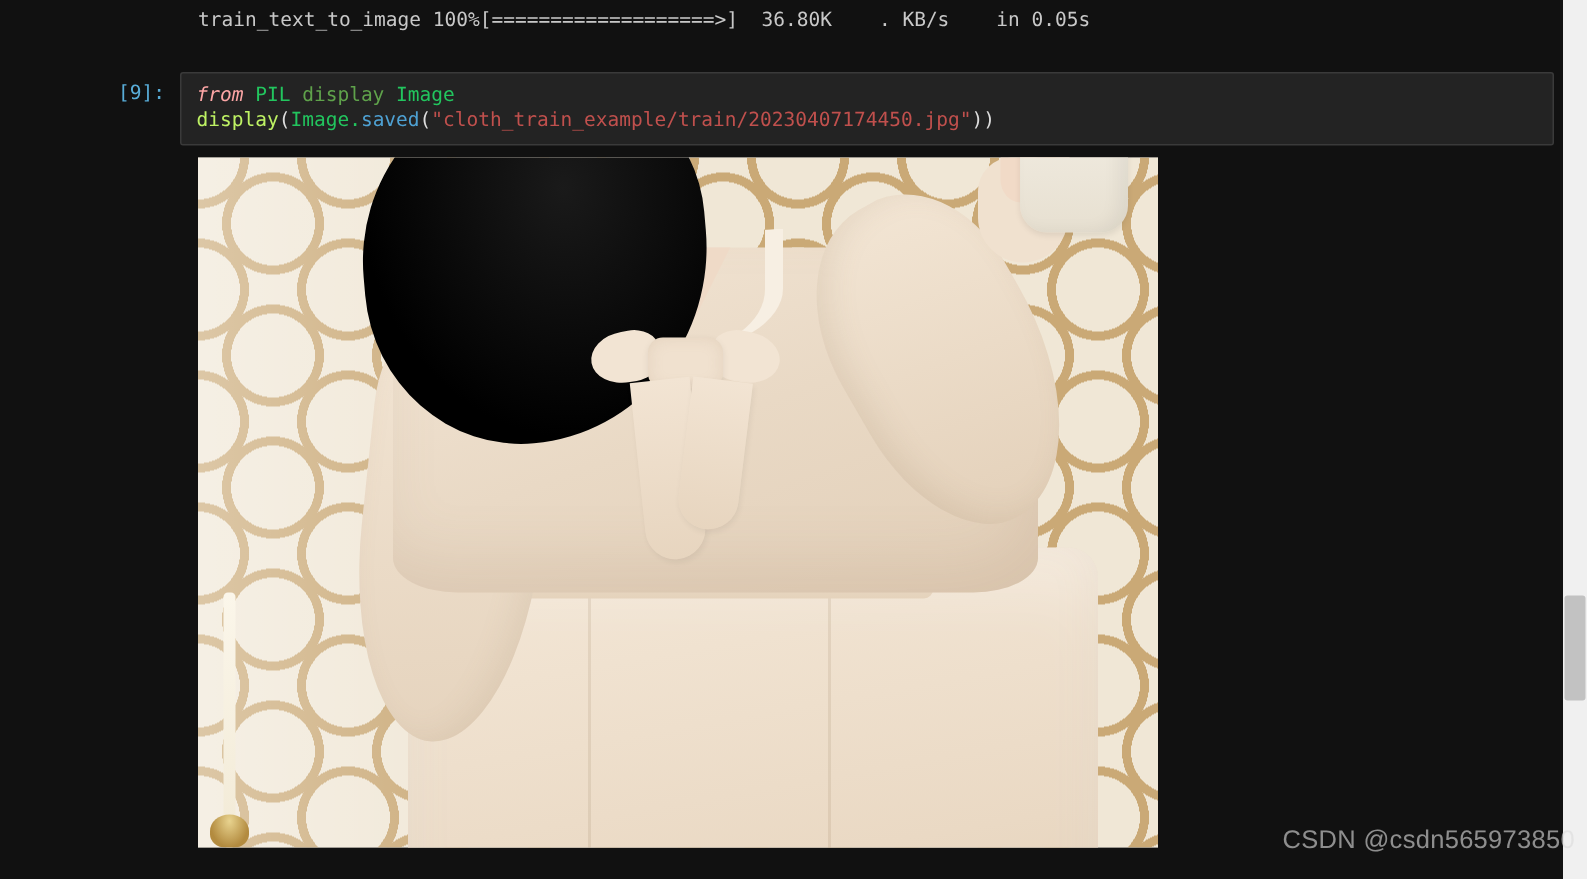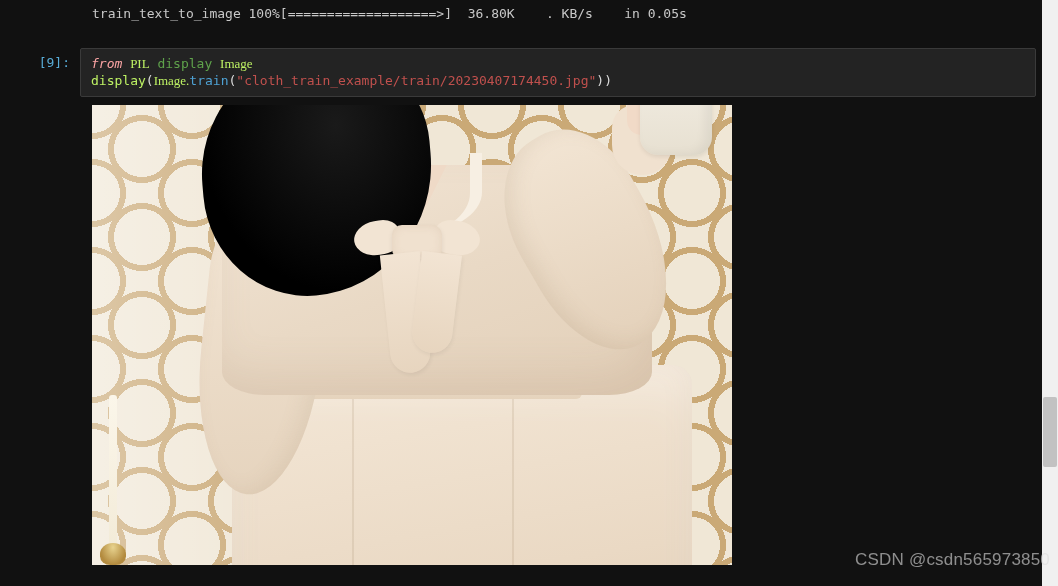--- a/index.html
+++ b/index.html
@@ -10,20 +10,21 @@
       color: #dcdcdc;
       overflow: hidden;
       width: 1058px;
       height: 586px;
       position: relative;
     }
     .notebook-container {
       padding: 0 20px 0 20px;
       height: 100%;
       overflow-y: auto;
+      margin-left: 40px;
     }
     .output-text {
       color: #c8c8c8;
       white-space: pre;
       font-family: "DejaVu Sans Mono", monospace;
       font-size: 13px;
       line-height: 1.5;
       margin-left: 72px;
       padding: 4px 0;
     }
@@ -47,21 +48,21 @@
       padding: 6px 10px;
       font-family: "DejaVu Sans Mono", monospace;
       font-size: 13px;
       line-height: 1.35;
       color: #dcdcdc;
       margin-right: 2px;
     }
     .code-line { white-space: pre; }
     .tok-from { color: #fca5a5; font-style: italic; }
     .tok-import { color: #5fa24b; }
-    .tok-module { color: #bef264; font-family: Liberation Serif, serif; }
+    .tok-module { color: #22c55e; }
     .tok-func { color: #bef264; }
     .tok-method { color: #4ea1d3; }
     .tok-string { color: #c0504d; }
     .tok-paren { color: #dcdcdc; }
 
     .output-image-wrap {
       margin-left: 72px;
       margin-top: 8px;
       width: 640px;
       height: 460px;
@@ -279,21 +280,21 @@
 <body>
 
 <div class="notebook-container">
 
   <div class="output-text">train_text_to_image 100%[===================&gt;]  36.80K    . KB/s    in 0.05s</div>
 
   <div class="cell">
     <div class="prompt">[9]:</div>
     <div class="input-area">
       <div class="code-line"><span class="tok-from">from</span> <span class="tok-module">PIL</span> <span class="tok-import">display</span> <span class="tok-module">Image</span></div>
-      <div class="code-line"><span class="tok-func">display</span><span class="tok-paren">(</span><span class="tok-module">Image.</span><span class="tok-method">train</span><span class="tok-paren">(</span><span class="tok-string">"cloth_train_example/train/20230407174450.jpg"</span><span class="tok-paren">))</span></div>
+      <div class="code-line"><span class="tok-func">display</span><span class="tok-paren">(</span><span class="tok-module">Image.</span><span class="tok-method">saved</span><span class="tok-paren">(</span><span class="tok-string">"cloth_train_example/train/20230407174450.jpg"</span><span class="tok-paren">))</span></div>
     </div>
   </div>
 
   <div class="output-image-wrap">
     <div class="lattice"></div>
     <div class="window-light"></div>
     <div class="candle">
       <div class="stick"></div>
       <div class="holder"></div>
     </div>

